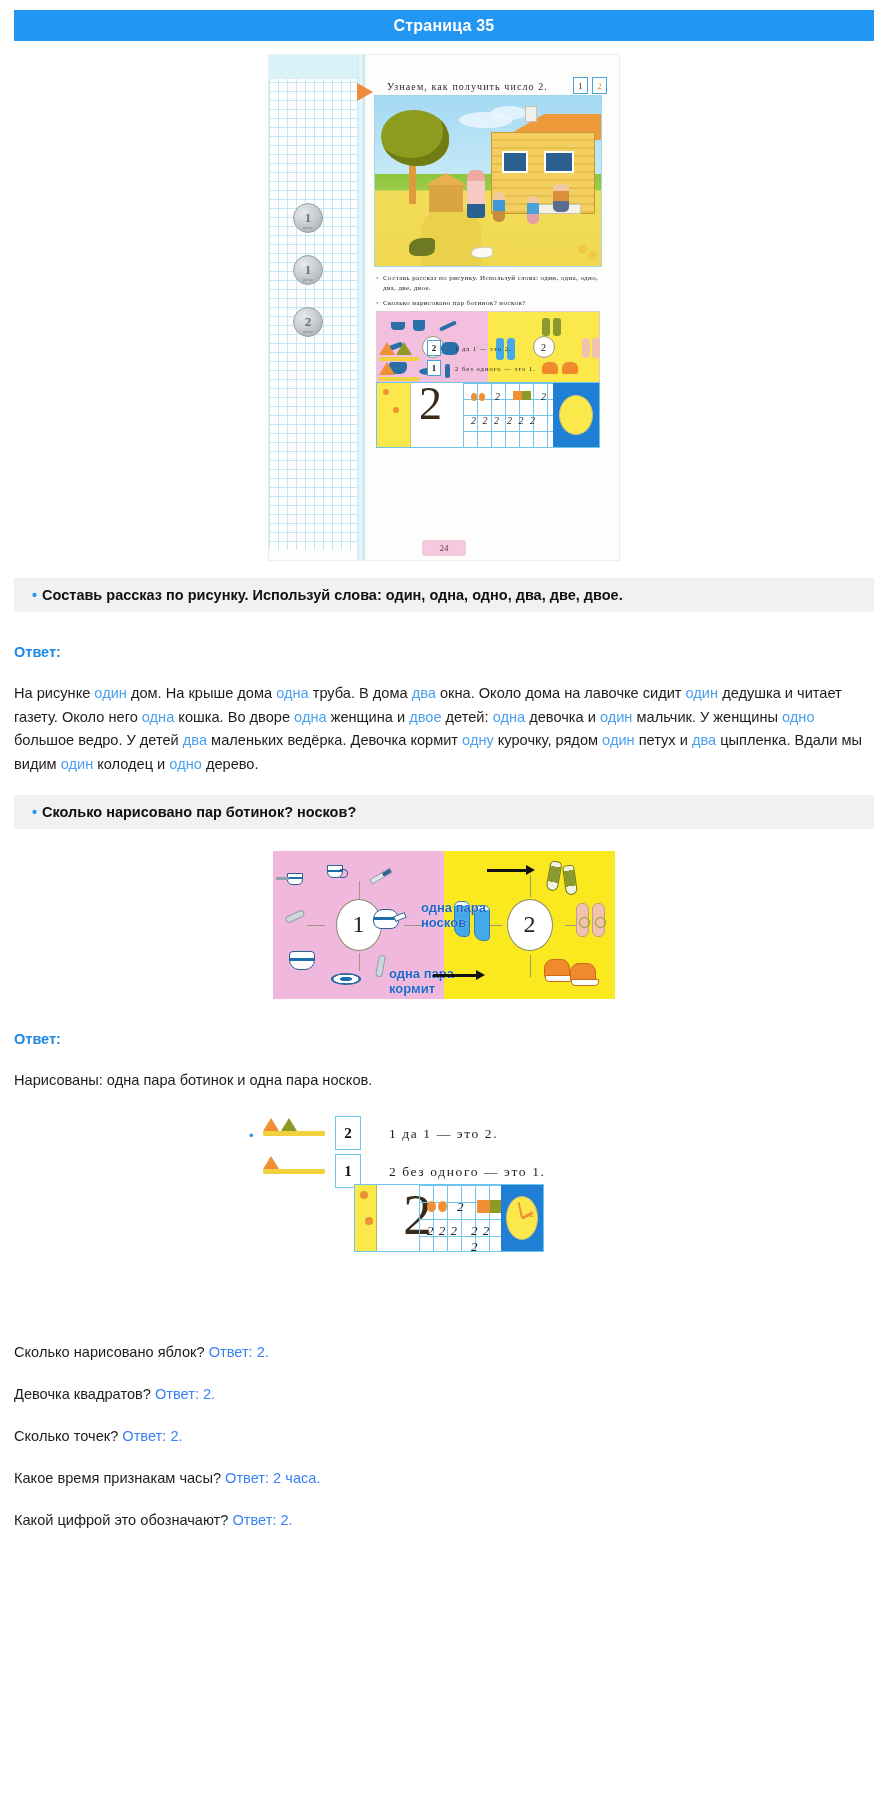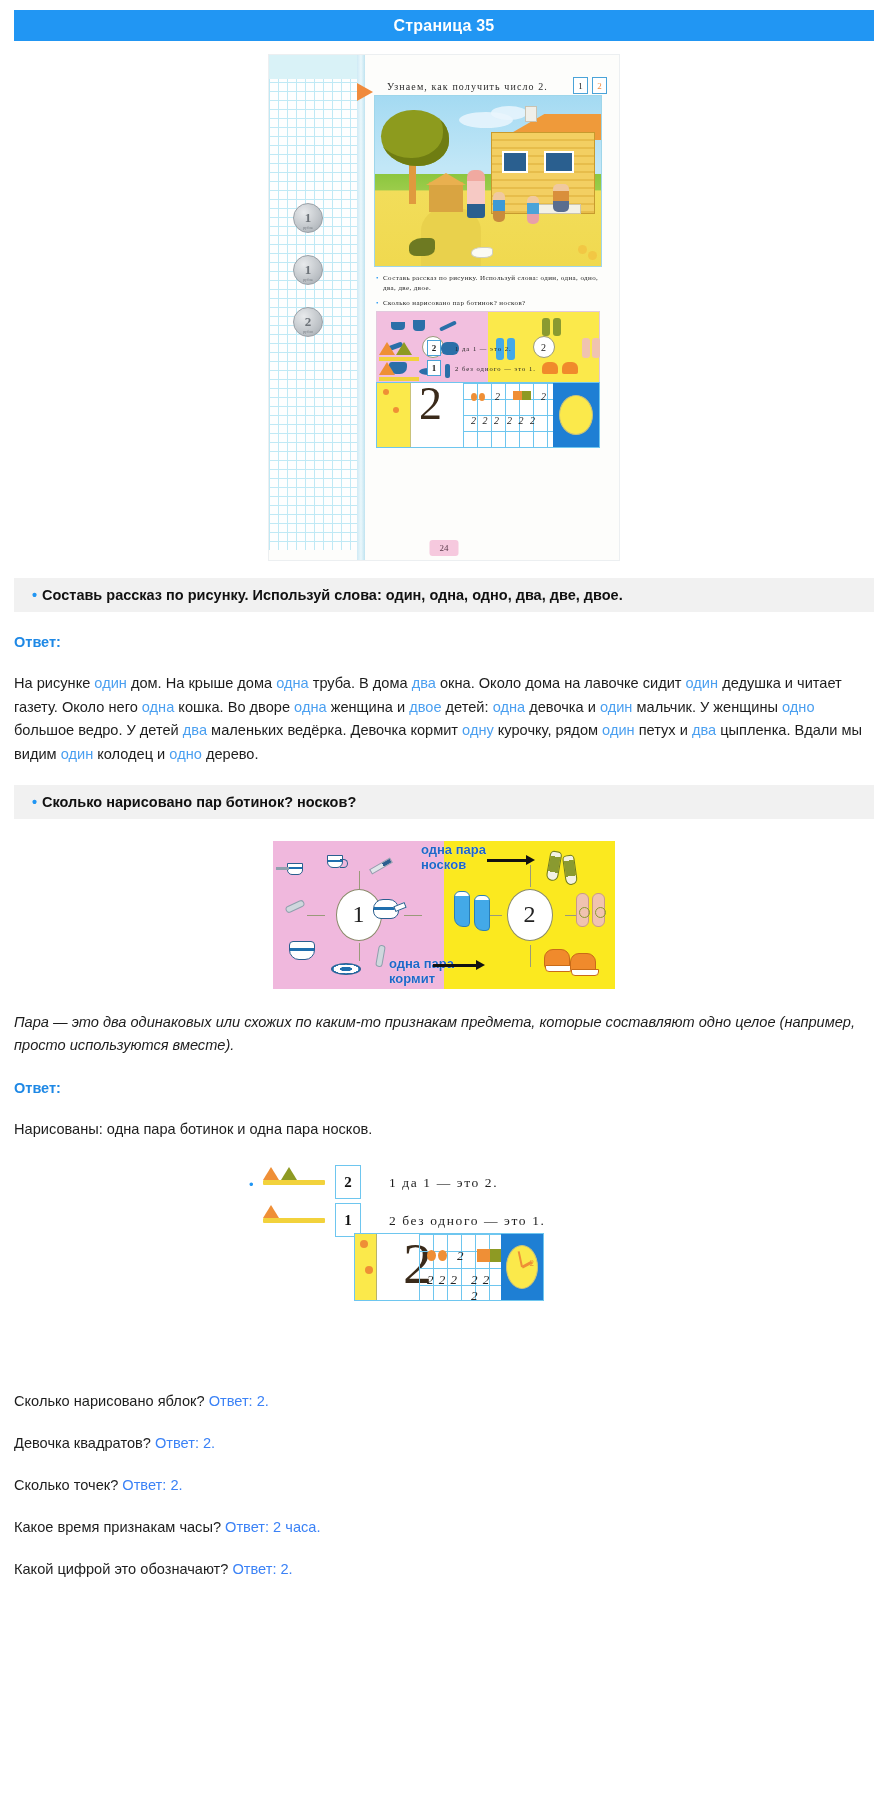--- a/index.html
+++ b/index.html
@@ -149,21 +149,21 @@
   .strip-grid{
     flex:1;
     background-image:linear-gradient(#6ec6ef 1px,transparent 1px),linear-gradient(90deg,#6ec6ef 1px,transparent 1px);
     background-size:14px 16px;position:relative;
   }
   .strip-clock{width:46px;background:#1e7fd4;position:relative;}
   .clock-face{position:absolute;left:50%;top:50%;transform:translate(-50%,-50%);width:34px;height:40px;border-radius:50%;background:#fbe94b;border:1px solid #c9c27a;}
 
   .page-num{
     position:absolute;left:50%;transform:translateX(-50%);bottom:4px;
-    width:29px;height:16px;background:#f6c9de;color:#5a3a4a;font-size:9px;
+    width:44px;height:16px;background:#f6c9de;color:#5a3a4a;font-size:9px;
     display:flex;align-items:center;justify-content:center;border-radius:3px;
     font-family:"Liberation Serif", serif;
   }
 
   
   .content{ padding: 0 14px; }
 
   .task-bar{
     background:#f1f1f1;
     padding:9px 12px 9px 18px;
@@ -171,21 +171,21 @@
     font-weight:bold;
     color:#111;
     margin-top:18px;
   }
   .task-bar .dot{color:#2196f3;margin-right:5px;}
 
   .answer-label{
     color:#1e88e5;
     font-weight:bold;
     font-size:14.5px;
-    margin:22px 0 0 0;
+    margin:32px 0 0 0;
   }
 
   p.body-text{
     font-size:14.6px;
     line-height:1.62;
     color:#1d1d1d;
     margin:22px 0 0 0;
   }
   p.body-text.italic{ font-style:italic; }
   .hl{ color:#4a9ff0; }
@@ -208,20 +208,21 @@
   .pf-circle{
     position:absolute;left:50%;top:50%;transform:translate(-50%,-50%);
     width:46px;height:52px;border-radius:50%;background:#ffffff;border:1.5px solid #8a8a6a;
     font-size:24px;display:flex;align-items:center;justify-content:center;
     font-family:"Liberation Serif", serif;color:#222;
   }
   .ray{position:absolute;background:#9a9a7a;}
   .pf-label{
     position:absolute;color:#1e66c8;font-weight:bold;font-size:13px;line-height:1.15;
     text-shadow:0 0 1px rgba(255,255,255,.9);
+    margin-top:48px;
   }
   .pf-arrow{position:absolute;height:3px;background:#111;}
   .pf-arrow:after{
     content:"";position:absolute;right:-8px;top:-4px;
     border-top:5.5px solid transparent;border-bottom:5.5px solid transparent;border-left:9px solid #111;
   }
   
   .dish{position:absolute;}
   .cup{width:16px;height:13px;border-radius:0 0 6px 6px;background:linear-gradient(#fff 0 38%,#1f6fae 38% 56%,#fff 56% 100%);border:1px solid #2a5f8f;}
   .cup:after{content:"";position:absolute;right:-6px;top:3px;width:7px;height:7px;border:1.5px solid #2a5f8f;border-left:none;border-radius:0 6px 6px 0;}
@@ -456,21 +457,20 @@
       </div>
       <div class="pf-arrow" style="left:214px;top:18px;width:40px;"></div>
       <div class="pf-label" style="left:116px;bottom:2px;">
         <div>одна пара</div>
         <div>кормит</div>
       </div>
       <div class="pf-arrow" style="left:160px;bottom:22px;width:44px;"></div>
     </div>
   </div>
 
-  <p class="body-text italic">Пара — это два одинаковых или схожих по каким-то признакам предмета, которые составляют одно целое (например, просто используются вместе).</p>
 
   <div class="answer-label">Ответ:</div>
 
   <p class="body-text">Нарисованы: одна пара ботинок и одна пара носков.</p>
 
   <div class="bottom-fig">
     <div class="bullet-dot">•</div>
 
     <div class="bf-row" style="left:14px;top:0px;flex-direction:column;align-items:flex-start;">
       <div style="display:flex;align-items:flex-end;gap:2px;">

